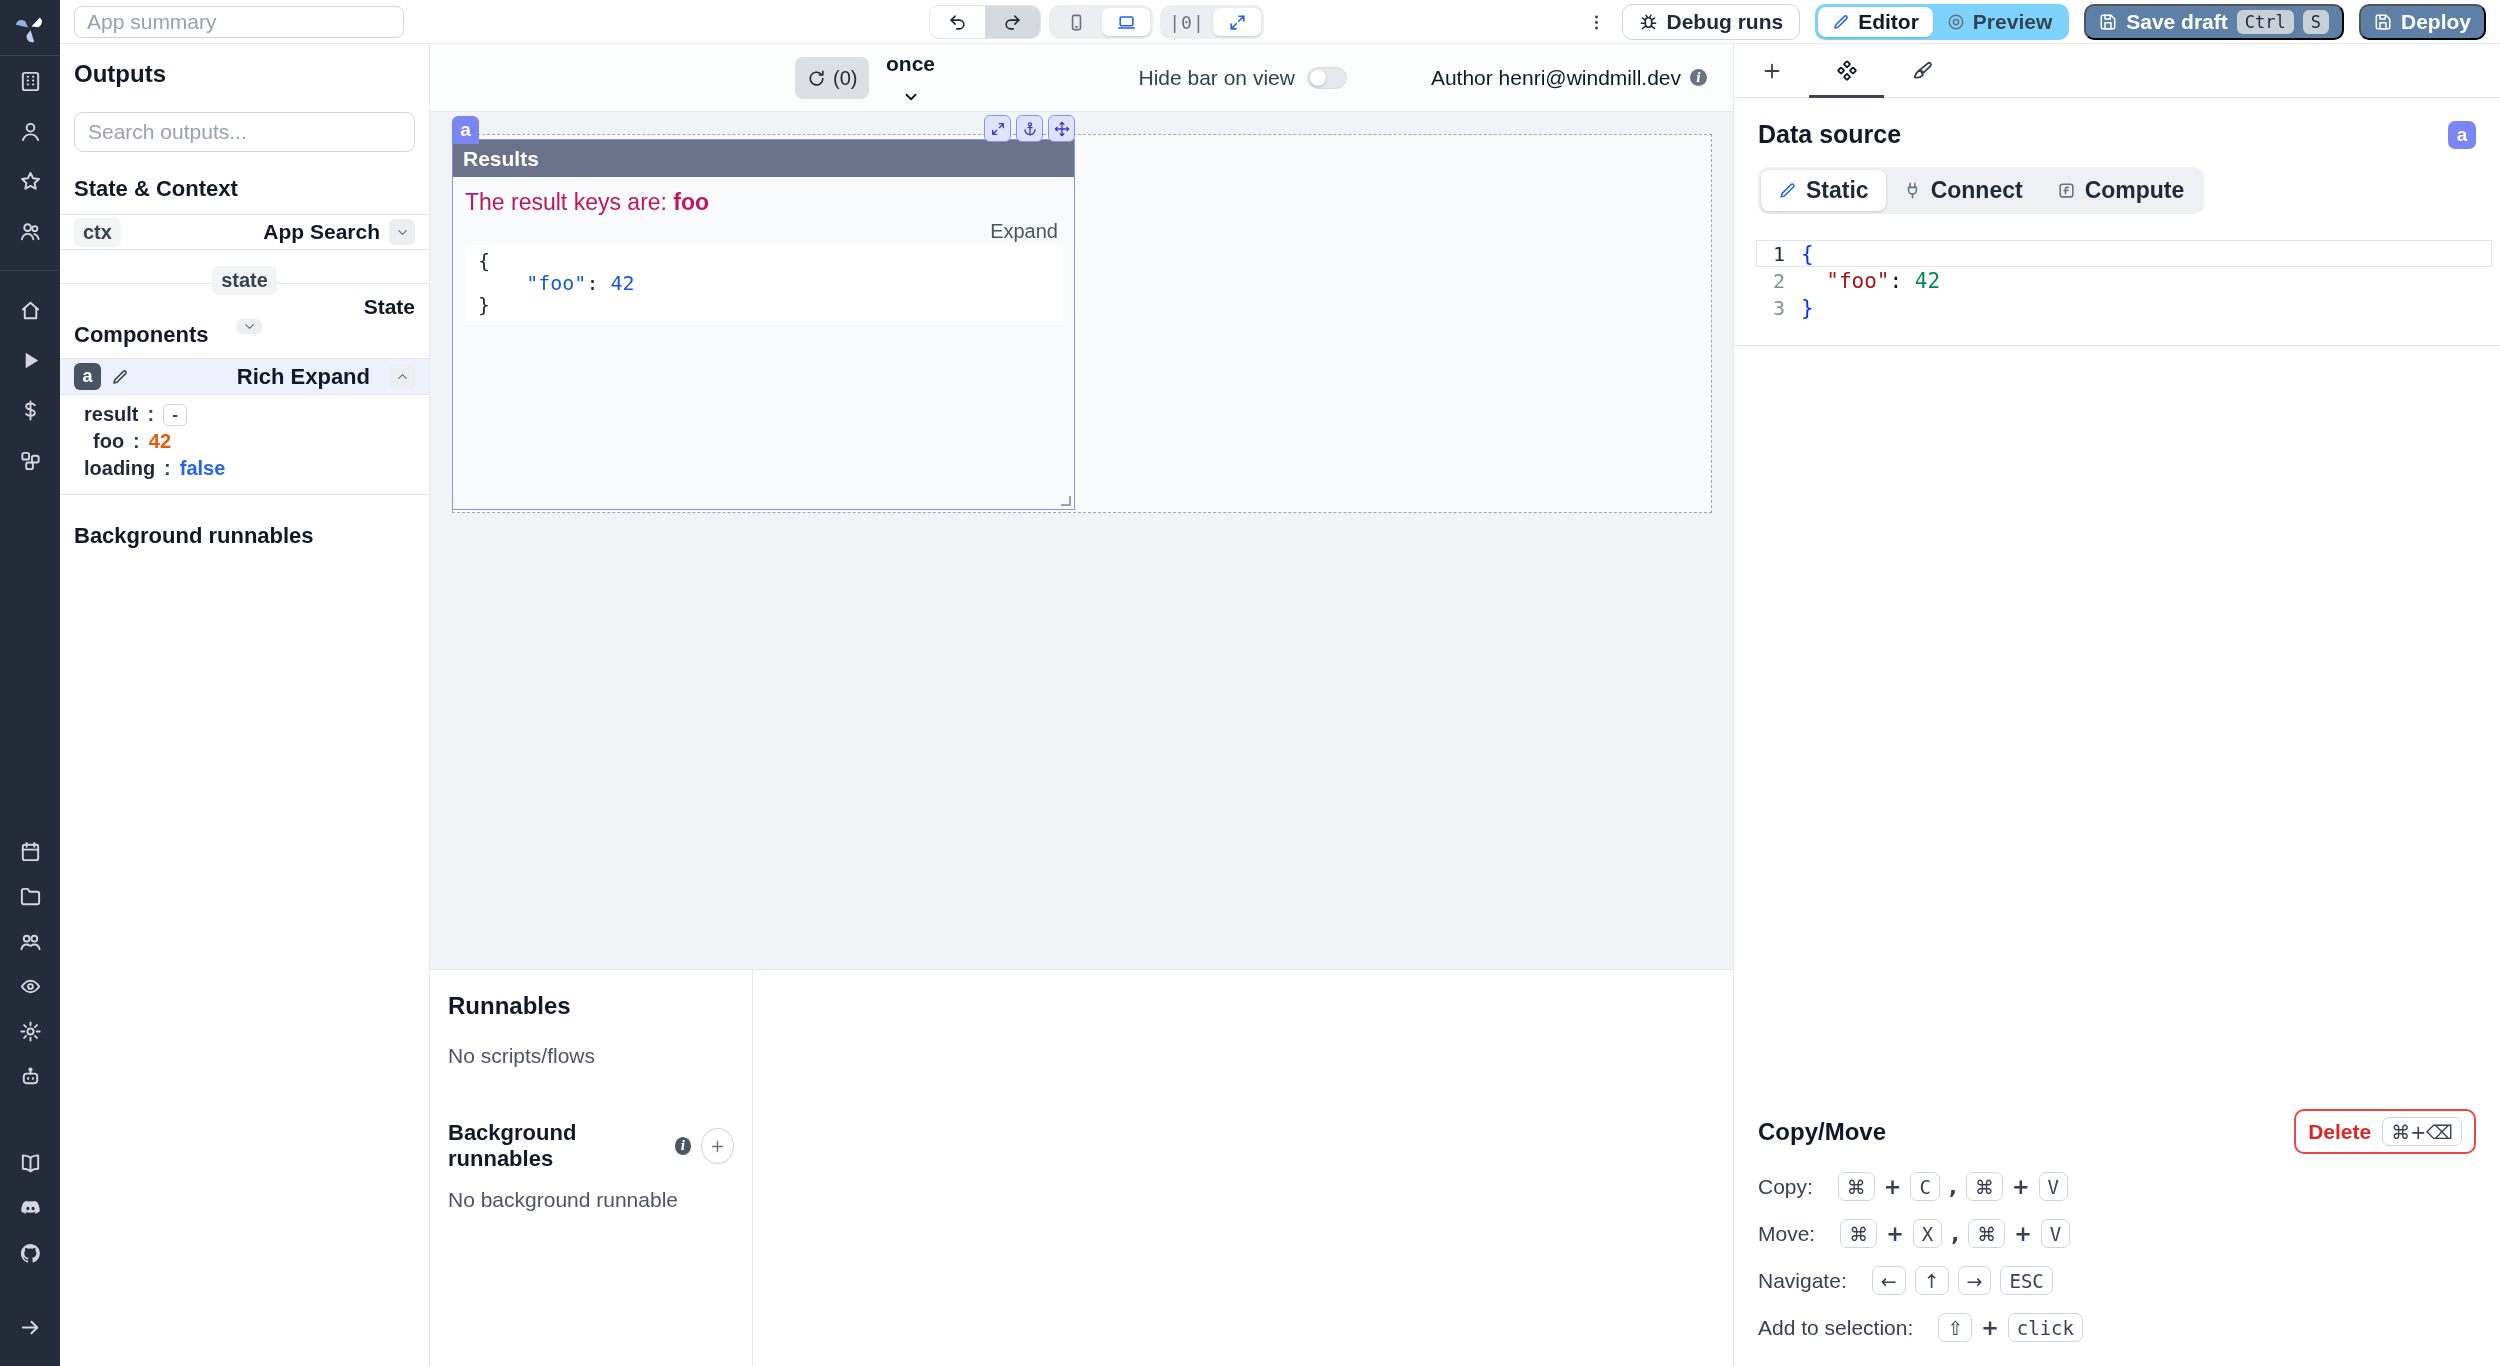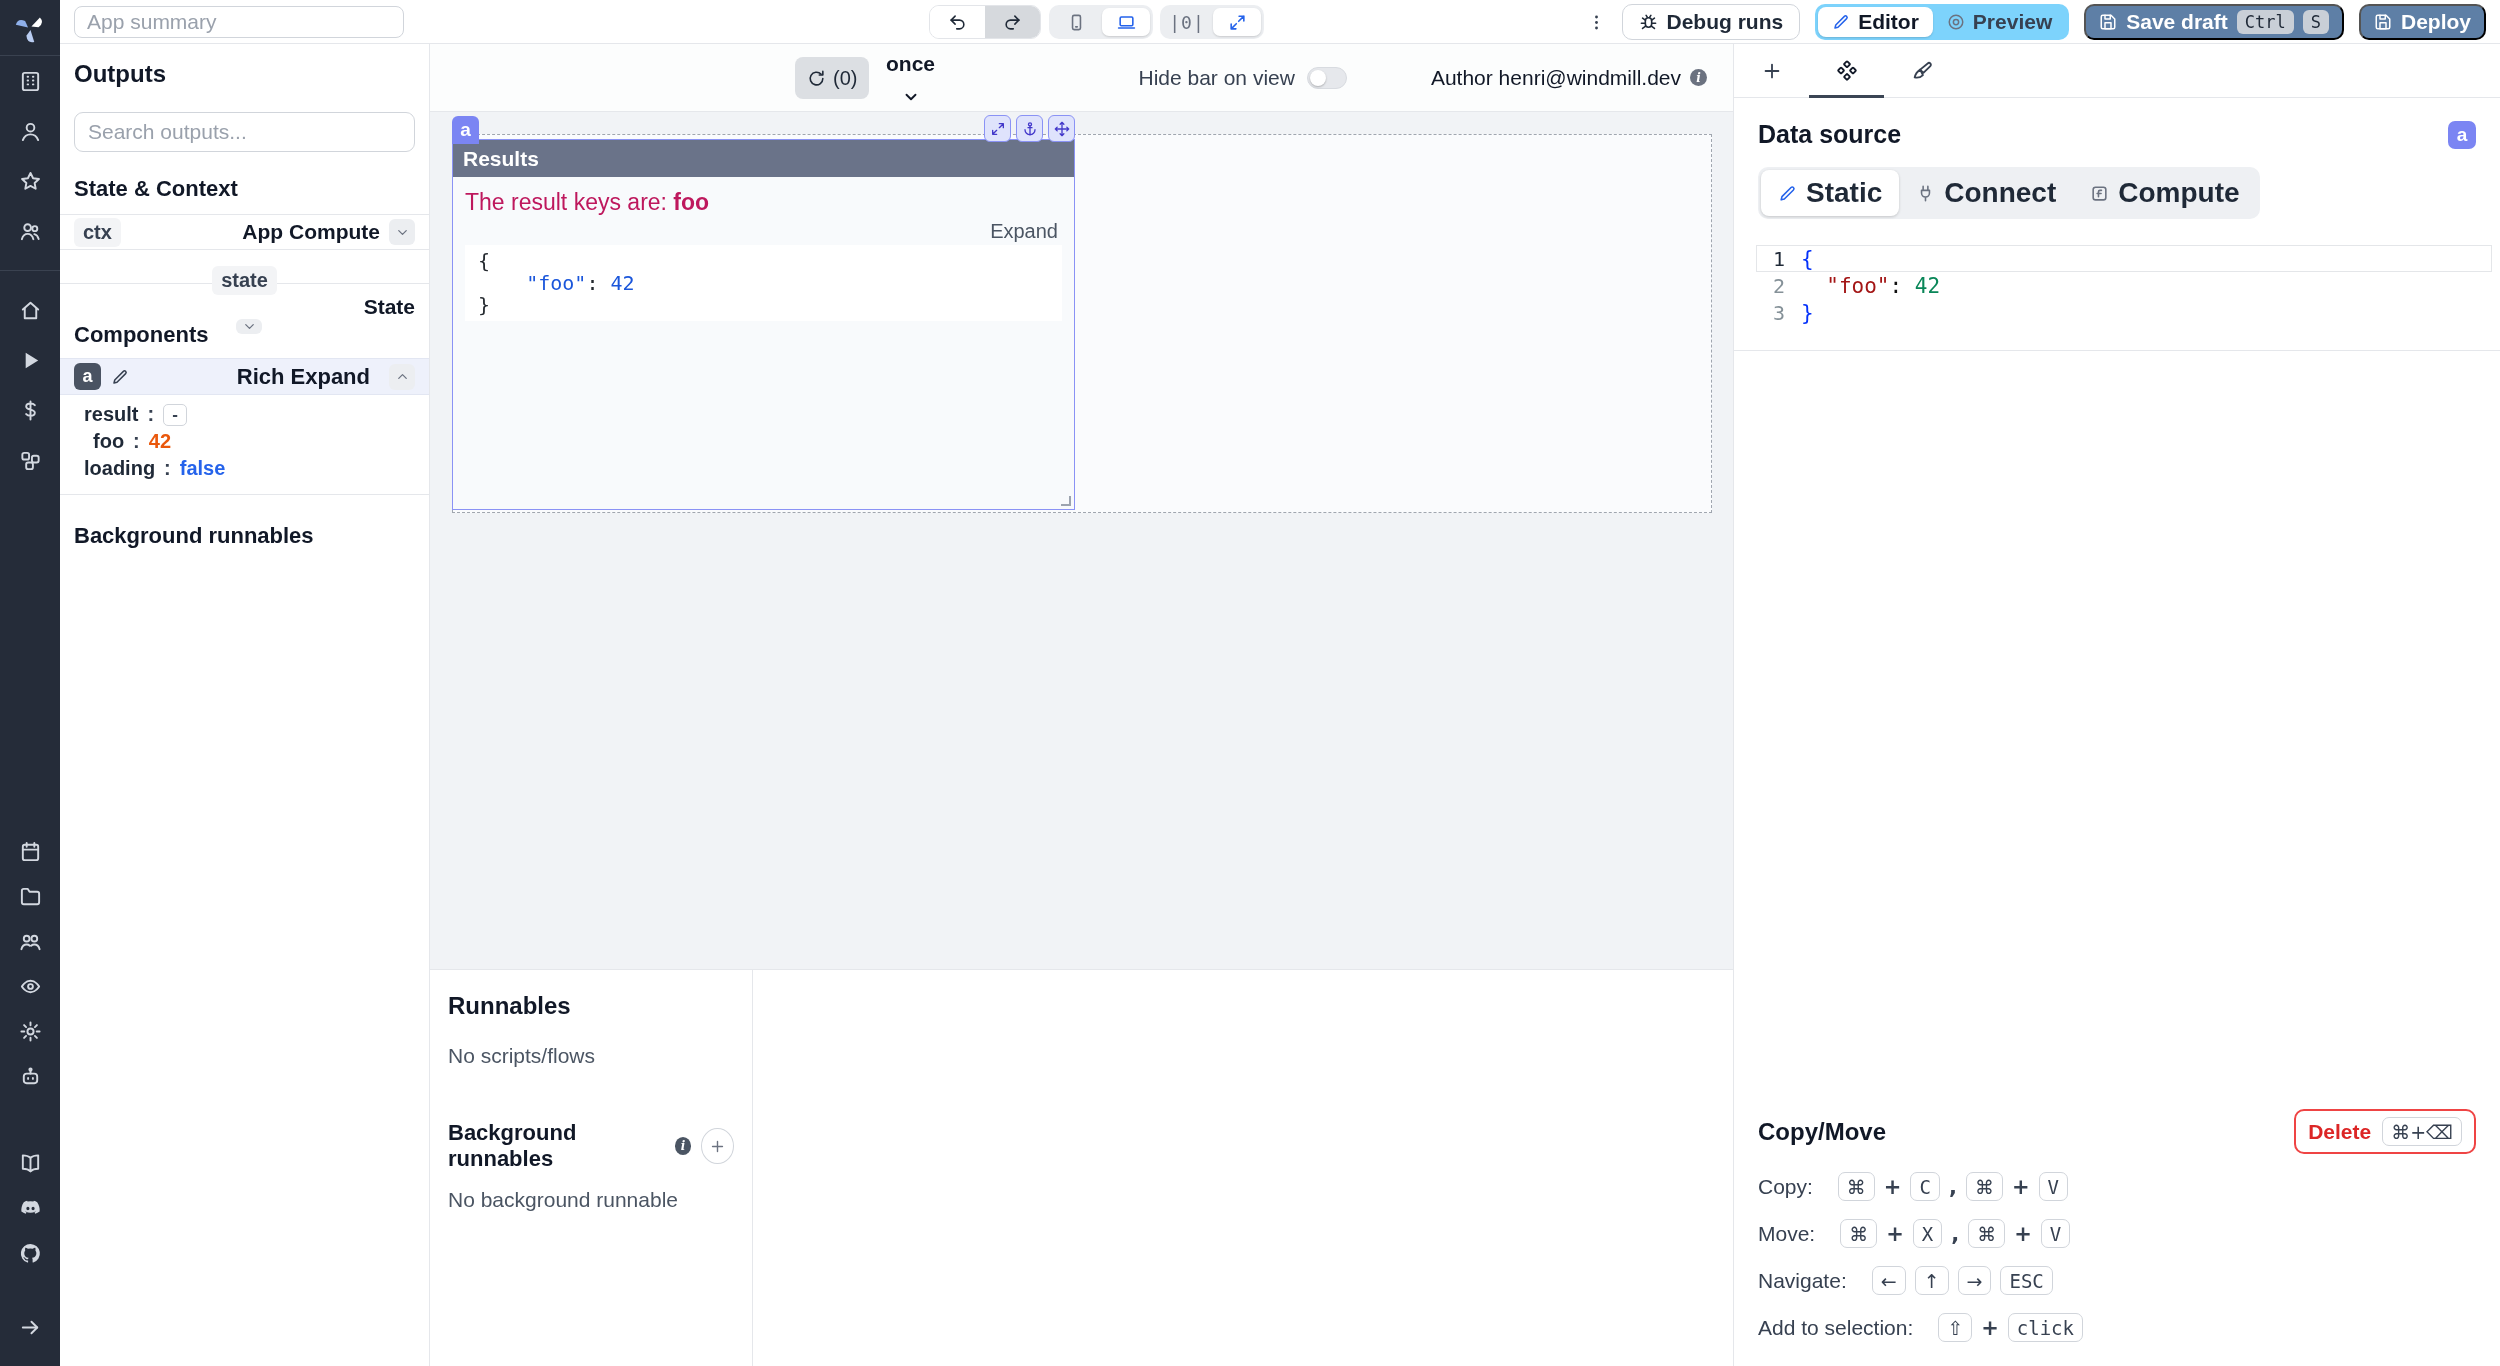--- a/index.html
+++ b/index.html
@@ -133,21 +133,21 @@
   .rp-tabs { height:54px; border-bottom:1px solid #e5e7eb; display:flex; flex-shrink:0; }
   .rp-tab { width:75px; display:flex; align-items:center; justify-content:center; color:#374151; position:relative; cursor:pointer; }
   .rp-tab svg { width:22px; height:22px; }
   .rp-tab.sel { color:#111827; }
   .rp-tab.sel::after { content:""; position:absolute; left:0; right:0; bottom:-1px; height:3px; background:#3b4554; }
   .rp-section1 { padding:22px 24px 24px; border-bottom:1px solid #e5e7eb; }
   .ds-row { display:flex; align-items:center; }
   .ds-title { font-size:25px; font-weight:700; }
   .ds-badge { margin-left:auto; width:28px; height:28px; background:#7b85f3; color:#fff; border-radius:7px; font-size:19px; font-weight:700; display:flex; align-items:center; justify-content:center; }
   .src-tabs { margin-top:18px; display:inline-flex; background:#eef0f3; border-radius:10px; padding:3px; align-items:center; }
-  .src-tab { display:flex; align-items:center; gap:9px; padding:7px 17px; border-radius:8px; font-size:28px; font-weight:600; color:#1f2937; cursor:pointer; }
+  .src-tab { display:flex; align-items:center; gap:9px; padding:7px 17px; border-radius:8px; font-size:23px; font-weight:600; color:#1f2937; cursor:pointer; }
   .src-tab.sel { background:#fff; box-shadow:0 1px 3px rgba(0,0,0,.18); font-weight:700; }
   .src-tab svg { width:19px; height:19px; color:#6b7280; }
   .src-tab.sel svg { color:#2563eb; }
   .editor { margin:26px -16px 0 -2px; font-family:"DejaVu Sans Mono",monospace; font-size:21px; }
   .ed-line { display:flex; height:27px; align-items:center; border:1px solid transparent; }
   .ed-line.current { border-color:#e4e6e9; }
   .ed-num { width:28px; text-align:right; color:#859198; font-size:20px; flex-shrink:0; }
   .ed-line.current .ed-num { color:#1f2937; }
   .ed-code { padding-left:16px; white-space:pre; }
   .t-brace { color:#0431fa; }
@@ -416,21 +416,21 @@
     <div class="content-row">
 
       <aside class="left-panel">
         <div class="lp-title">Outputs</div>
         <input class="search-input" placeholder="Search outputs..." style="">
         <div class="lp-sub">State &amp; Context</div>
 
         <div class="kv-rows">
           <div class="kv-row">
             <span class="chip">ctx</span>
-            <span class="kv-val">App Compute</span>
+            <span class="kv-val">App Search</span>
             <span class="chev-box">
                 <svg viewBox="0 0 24 24" fill="none" stroke="currentColor" stroke-width="2" stroke-linecap="round" stroke-linejoin="round">
                   <path d="M6 9l6 6 6-6"></path>
                 </svg>
               </span>
           </div>
           <div class="kv-row">
             <span class="chip">state</span>
             <span class="kv-val">State</span>
             <span class="chev-box">

